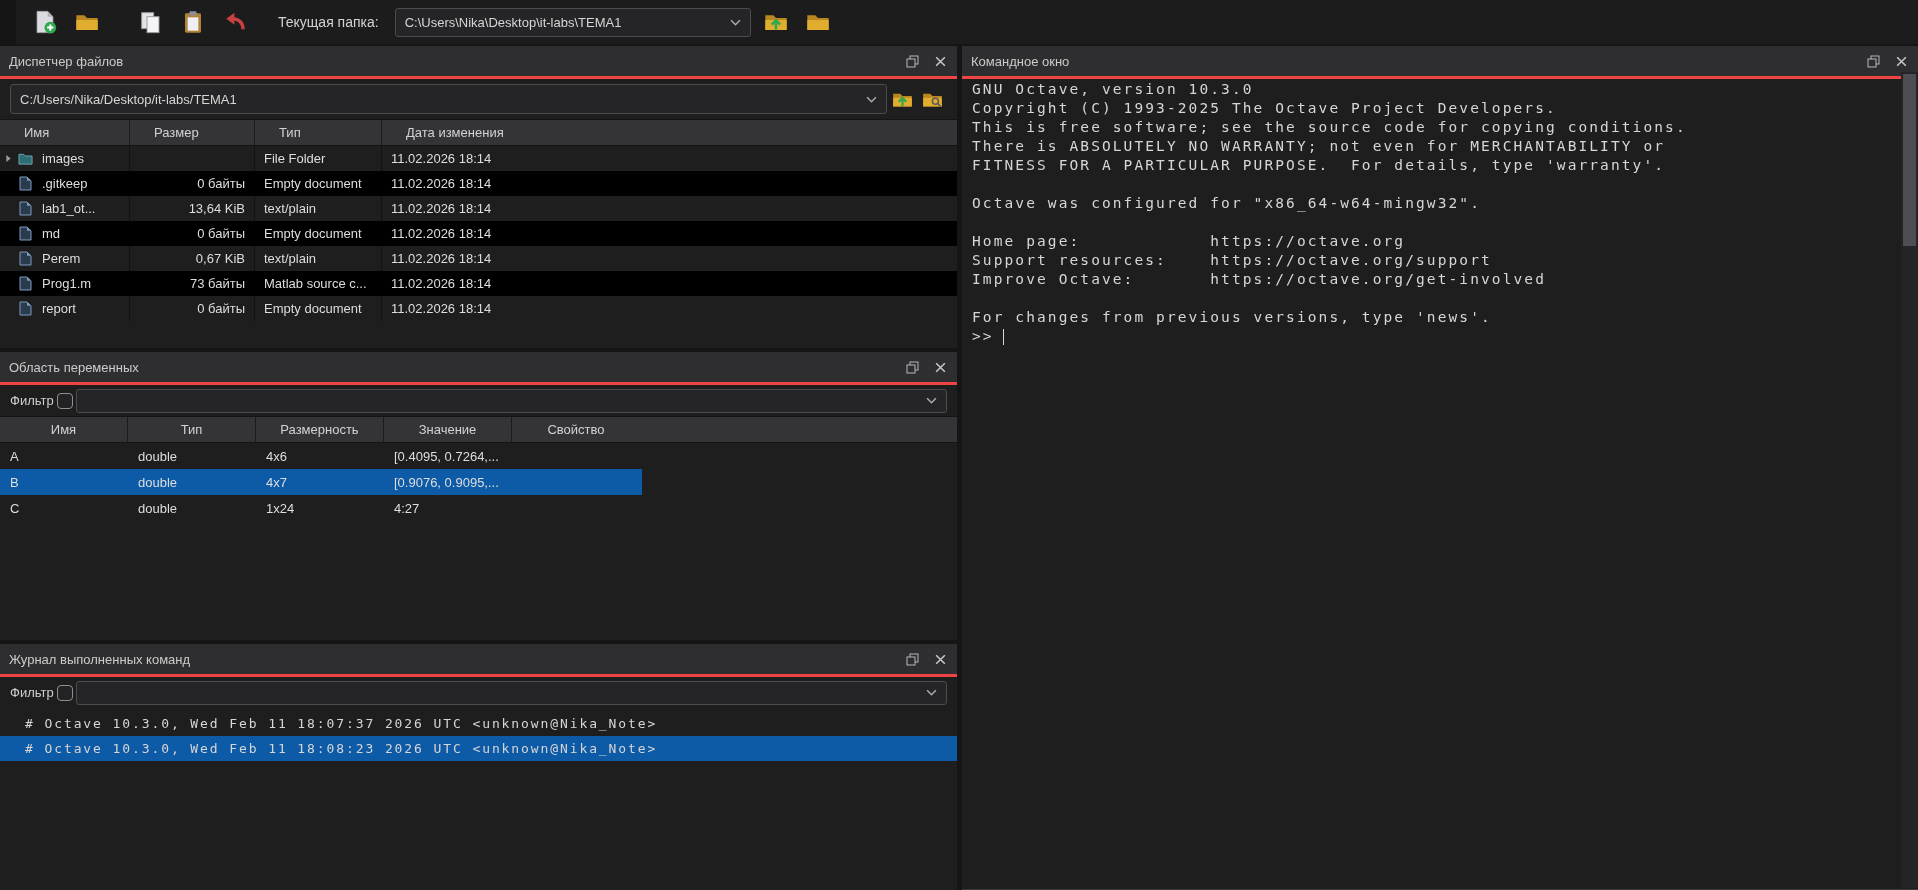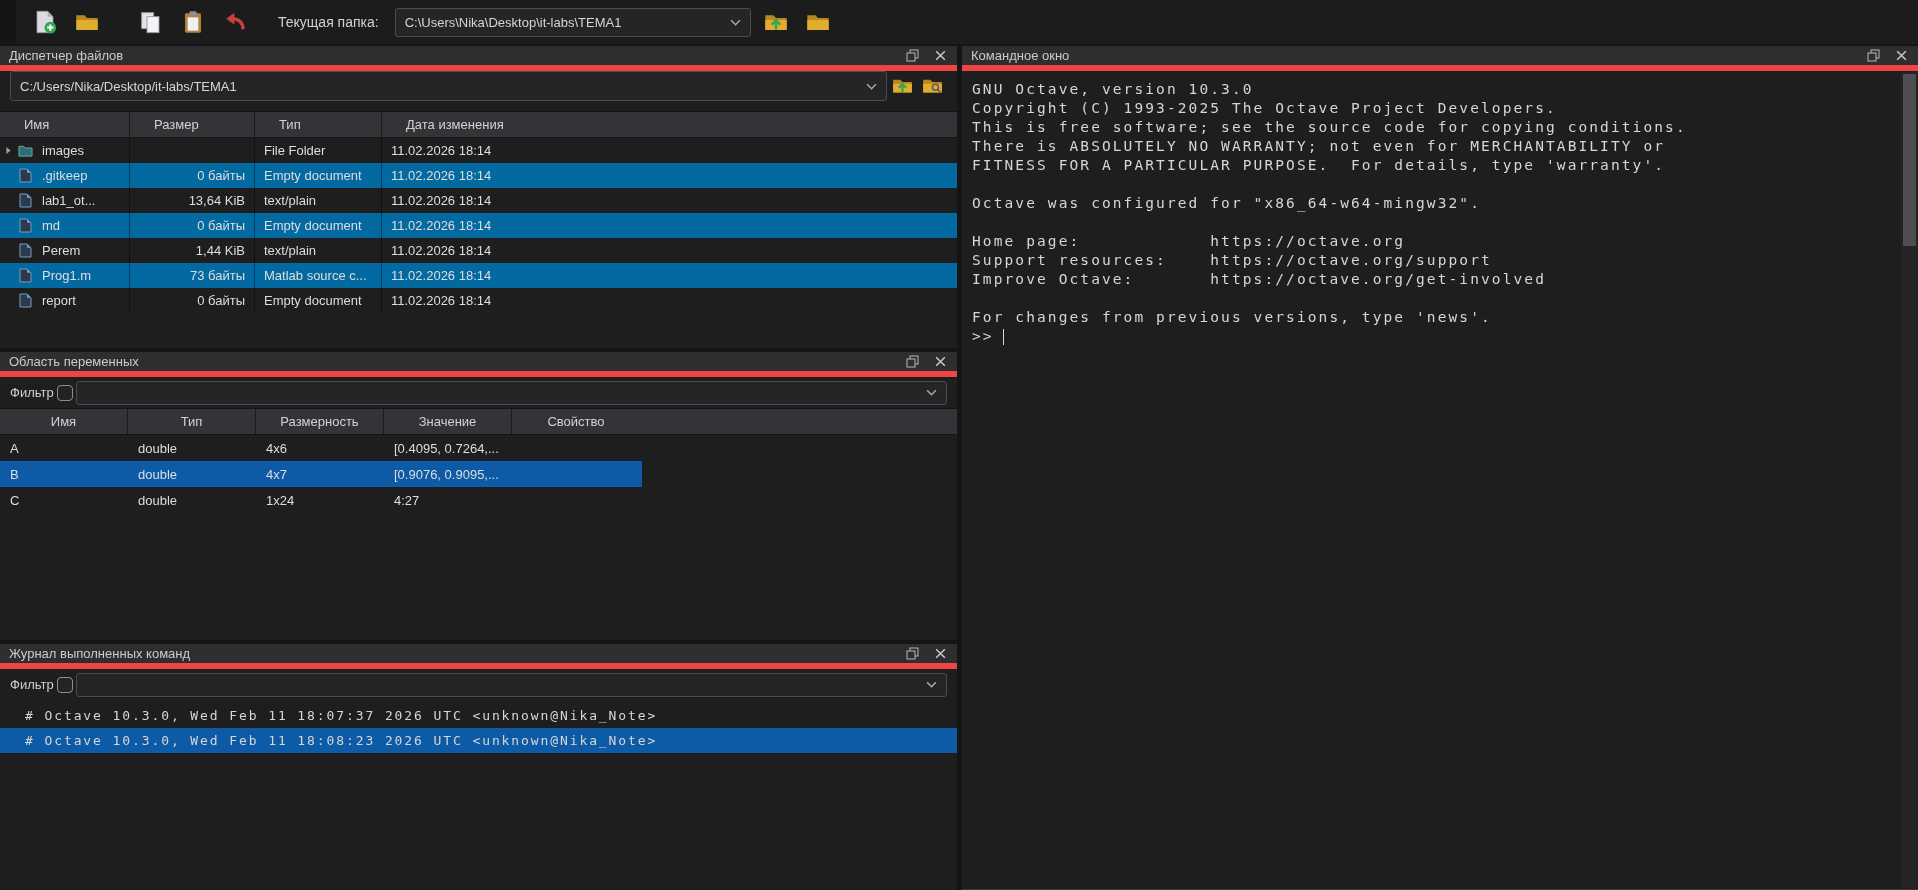--- a/index.html
+++ b/index.html
@@ -33,40 +33,40 @@
   .combo .combo-arrow { margin-left:10px; display:flex; }
   .combo .combo-arrow svg { width:11px; height:7px; }
   .toolbar-combo { width:356px; }
   
   .panel { position:absolute; background:#1e1e1f; }
   .file-panel { left:0; top:46px;  width:957px; height:302px; }
   .ws-panel   { left:0; top:352px; width:957px; height:288px; }
   .hist-panel { left:0; top:644px; width:957px; height:246px; }
   .cmd-panel  { left:962px; top:46px; right:0; bottom:0; border-bottom:1px solid #3a3a3d; }
   .ptitle {
-    height:25px; background:#2e2e30; border-bottom:6px solid #ef4444;
+    height:33px; background:#2e2e30; border-bottom:3px solid #ef4444;
     display:flex; align-items:center; padding:0 9px; color:#cbcbcb; font-size:13px;
   }
   .pbtns { margin-left:auto; display:flex; gap:12px; align-items:center; }
   .pbtn { background:none; border:none; width:16px; height:16px; padding:0; cursor:pointer;
           display:flex; align-items:center; justify-content:center; }
   .pbtn svg { width:13px; height:13px; }
   
-  .file-pathrow { height:40px; display:flex; align-items:flex-start; padding:0 10px; gap:0; }
+  .file-pathrow { height:40px; display:flex; align-items:center; padding:0 10px; gap:0; }
   .path-combo { flex:1; height:30px; }
   .thead {
     display:flex; height:27px; background:#343438; align-items:stretch;
     border-top:1px solid #141415; border-bottom:1px solid #141415;
     color:#d2d2d2; font-size:13px;
   }
   .th { display:flex; align-items:center; padding:0 24px; border-right:1px solid #1b1b1c; }
   .th:last-child { border-right:none; }
   .w-name{width:130px} .w-size{width:125px} .w-type{width:127px} .w-date{flex:1}
   .frow { display:flex; height:25px; align-items:stretch; color:#dedede; cursor:default; }
-  .frow.sel { background:#0369a1; }
+  .frow.sel { background:#000000; }
   .fc { display:flex; align-items:center; padding:0 9px; border-right:1px solid rgba(0,0,0,0.4); }
   .fc.c-name{width:130px; padding-left:5px;} .fc.c-size{width:125px; justify-content:flex-end;}
   .fc.c-type{width:127px;} .fc.c-date{flex:1; border-right:none;}
   .twisty { width:13px; display:flex; align-items:center; }
   .twisty svg { width:7px; height:9px; }
   .ficon { width:18px; display:flex; align-items:center; margin-right:6px; }
   .ficon svg { width:15px; height:15px; }
   .fname { white-space:nowrap; overflow:hidden; text-overflow:ellipsis; }
   
   .filter-row { height:31px; display:flex; align-items:center; padding:4px 10px; gap:3px; color:#cfcfcf; }
@@ -283,21 +283,21 @@
           <div class="fc c-name">
             <span class="twisty"></span>
             <span class="ficon">
               <svg viewBox="0 0 13 15">
                 <path d="M1 1h7l4 3.8V14H1z" fill="#2b3b4e" stroke="#7d9cc0" stroke-width="1"></path>
                 <path d="M8 1l4 3.8H8z" fill="#7d9cc0"></path>
               </svg>
             </span>
             <span class="fname">Perem</span>
           </div>
-          <div class="fc c-size">1,44 KiB</div>
+          <div class="fc c-size">0,67 KiB</div>
           <div class="fc c-type">text/plain</div>
           <div class="fc c-date">11.02.2026 18:14</div>
         </div>
         <div class="frow sel">
           <div class="fc c-name">
             <span class="twisty"></span>
             <span class="ficon">
               <svg viewBox="0 0 13 15">
                 <path d="M1 1h7l4 3.8V14H1z" fill="#2b3b4e" stroke="#7d9cc0" stroke-width="1"></path>
                 <path d="M8 1l4 3.8H8z" fill="#7d9cc0"></path>

